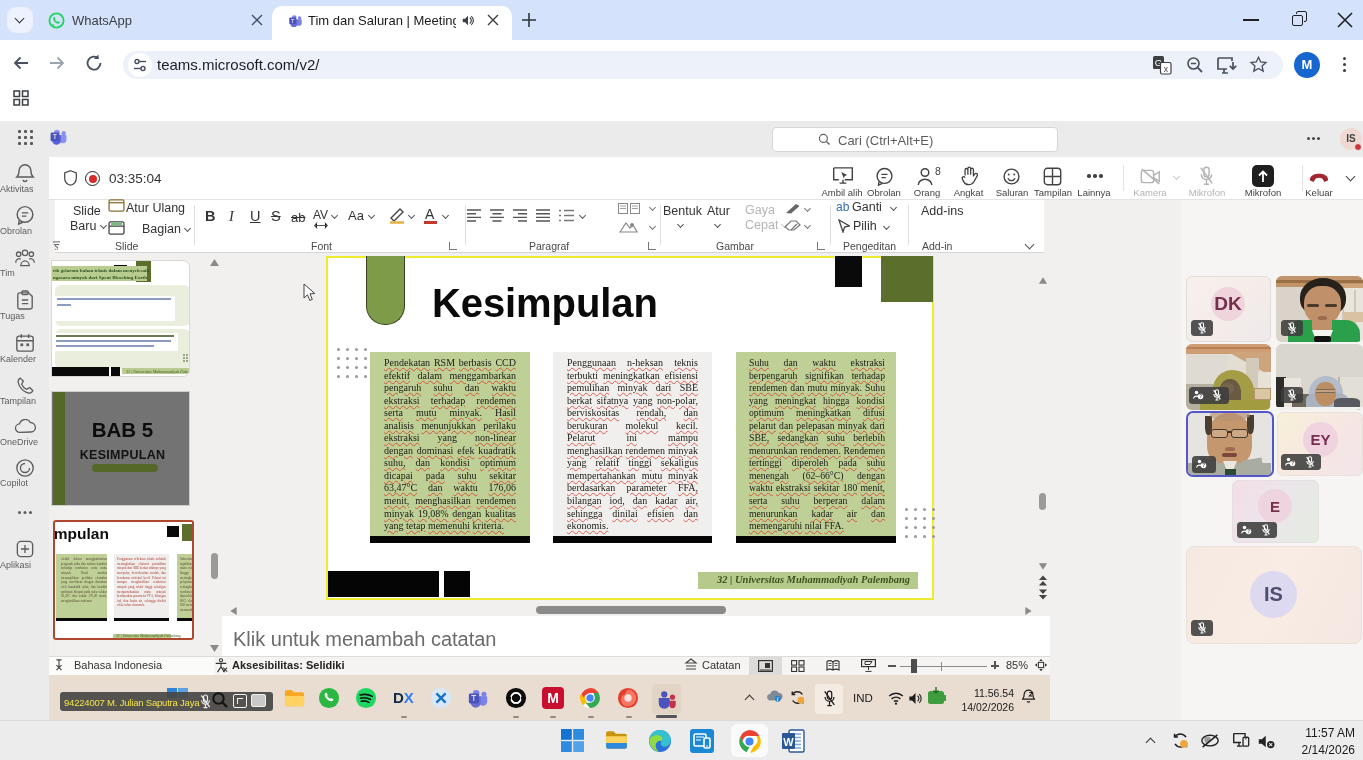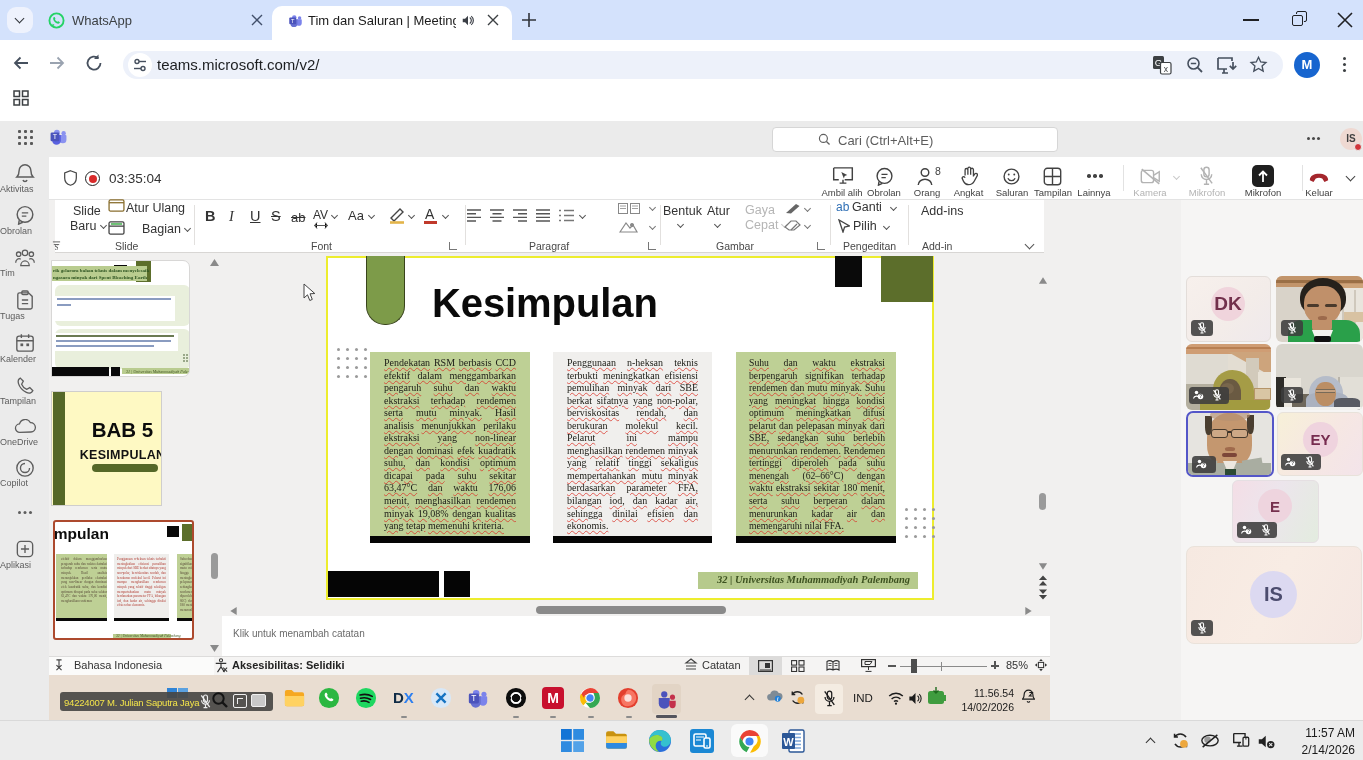--- a/index.html
+++ b/index.html
@@ -417,21 +417,21 @@
   <div class="abs" style="left:4px;top:74px;width:118px;height:2px;background:#6b7b52;"></div>
   <div class="abs" style="left:4px;top:79px;width:115px;height:2px;background:#8a9cc0;"></div>
   <div class="abs" style="left:4px;top:84px;width:98px;height:2px;background:#8a9cc0;"></div>
   <div class="abs" style="left:131px;top:93px;width:2px;height:2px;background:#9aa88a;box-shadow:3px 0 #9aa88a,6px 0 #9aa88a,0 3px #9aa88a,3px 3px #9aa88a,6px 3px #9aa88a,0 6px #9aa88a,3px 6px #9aa88a,6px 6px #9aa88a;"></div>
   <div class="abs" style="left:0px;top:106px;width:57px;height:9px;background:#090909;"></div>
   <div class="abs" style="left:59px;top:106px;width:9px;height:9px;background:#090909;"></div>
   <div class="abs" style="left:70px;top:107px;width:67px;height:6px;background:#b9cc8f;"></div>
   <div class="abs" style="left:74px;top:108px;font-size:9px;color:#3f5320;font-style:italic;font-family:'Liberation Serif',serif;white-space:nowrap;transform:scale(0.45);transform-origin:0 0;">31 | Universitas Muhammadiyah Palembang</div>
 </div>
 
-<div class="abs" style="left:51px;top:391px;width:111px;height:115px;background:#fef9c3;border:1px solid #cfcecd;overflow:hidden;">
+<div class="abs" style="left:51px;top:391px;width:139px;height:115px;background:#737373;border:1px solid #cfcecd;overflow:hidden;">
   <div class="abs" style="left:1px;top:0;width:12px;height:115px;background:#556827;"></div>
   <div class="abs" style="left:18px;top:25px;width:105px;font-size:20.5px;line-height:26px;font-weight:bold;color:#0c0c0c;text-align:center;letter-spacing:0px;">BAB 5</div>
   <div class="abs" style="left:18px;top:56px;width:105px;font-size:12.5px;font-weight:bold;color:#131313;text-align:center;letter-spacing:0.3px;">KESIMPULAN</div>
   <div class="abs" style="left:40px;top:72px;width:66px;height:8px;border-radius:4px;background:#556827;"></div>
 </div>
 
 <div class="abs" style="left:53px;top:520px;width:141px;height:120px;background:#fff;border:2px solid #ad4a2e;border-radius:3px;overflow:hidden;">
   <div class="abs" style="left:-34px;top:3px;width:95px;font-size:15.5px;font-weight:bold;color:#0c0c0c;">Kesimpulan</div>
   <div class="abs" style="left:112px;top:4px;width:12px;height:11px;background:#090909;"></div>
   <div class="abs" style="left:127px;top:2px;width:14px;height:17px;background:#5c6e2b;"></div>
@@ -516,21 +516,21 @@
 
 <svg class="abs" style="left:229px;top:606px;" width="9" height="10" viewBox="0 0 9 11">
     <path d="M1 5.5 L8 1 v9 z" fill="#8a8a8a"></path>
   </svg>
 <div class="abs" style="left:536px;top:606px;width:190px;height:8px;border-radius:4px;background:#8a8a8a;"></div>
 <svg class="abs" style="left:1024px;top:606px;" width="9" height="10" viewBox="0 0 9 11">
     <path d="M8 5.5 L1 1 v9 z" fill="#8a8a8a"></path>
   </svg>
 
 <div class="abs" style="left:222px;top:616px;width:828px;height:40px;background:#fff;"></div>
-<div class="abs" style="left:233px;top:628px;font-size:10px;color:#6b6b6b;text-align:center;">Klik untuk menambah catatan</div>
+<div class="abs" style="left:233px;top:628px;font-size:20px;color:#6b6b6b;text-align:center;">Klik untuk menambah catatan</div>
 <div class="abs" style="left:49px;top:656px;width:1001px;height:19px;background:#f5f4f3;border-top:1px solid #dddcdb;"></div>
 <div class="abs" style="left:49px;top:657px;width:165px;height:18px;background:#fbfbfa;"></div>
 <svg class="abs" style="left:53px;top:659px;" width="12" height="13" viewBox="0 0 14 15">
   <path d="M4 1 h6 M7 1 v9 M4 13 l6-6 M4 7 l6 6" stroke="#444" stroke-width="1.3" fill="none"></path>
 </svg>
 <div class="abs" style="left:74px;top:659px;font-size:11px;color:#333;">Bahasa Indonesia</div>
 <svg class="abs" style="left:214px;top:658px;" width="14" height="15" viewBox="0 0 16 17">
   <circle cx="8" cy="2.6" r="1.8" fill="none" stroke="#333" stroke-width="1.2"></circle>
   <path d="M2 6 h12 M8 6 v4 M8 10 l-4 6 M8 10 l4 6" stroke="#333" stroke-width="1.3" fill="none"></path>
   <path d="M10.5 11 l4.5 4.5 M15 11 l-4.5 4.5" stroke="#333" stroke-width="1.2"></path>

